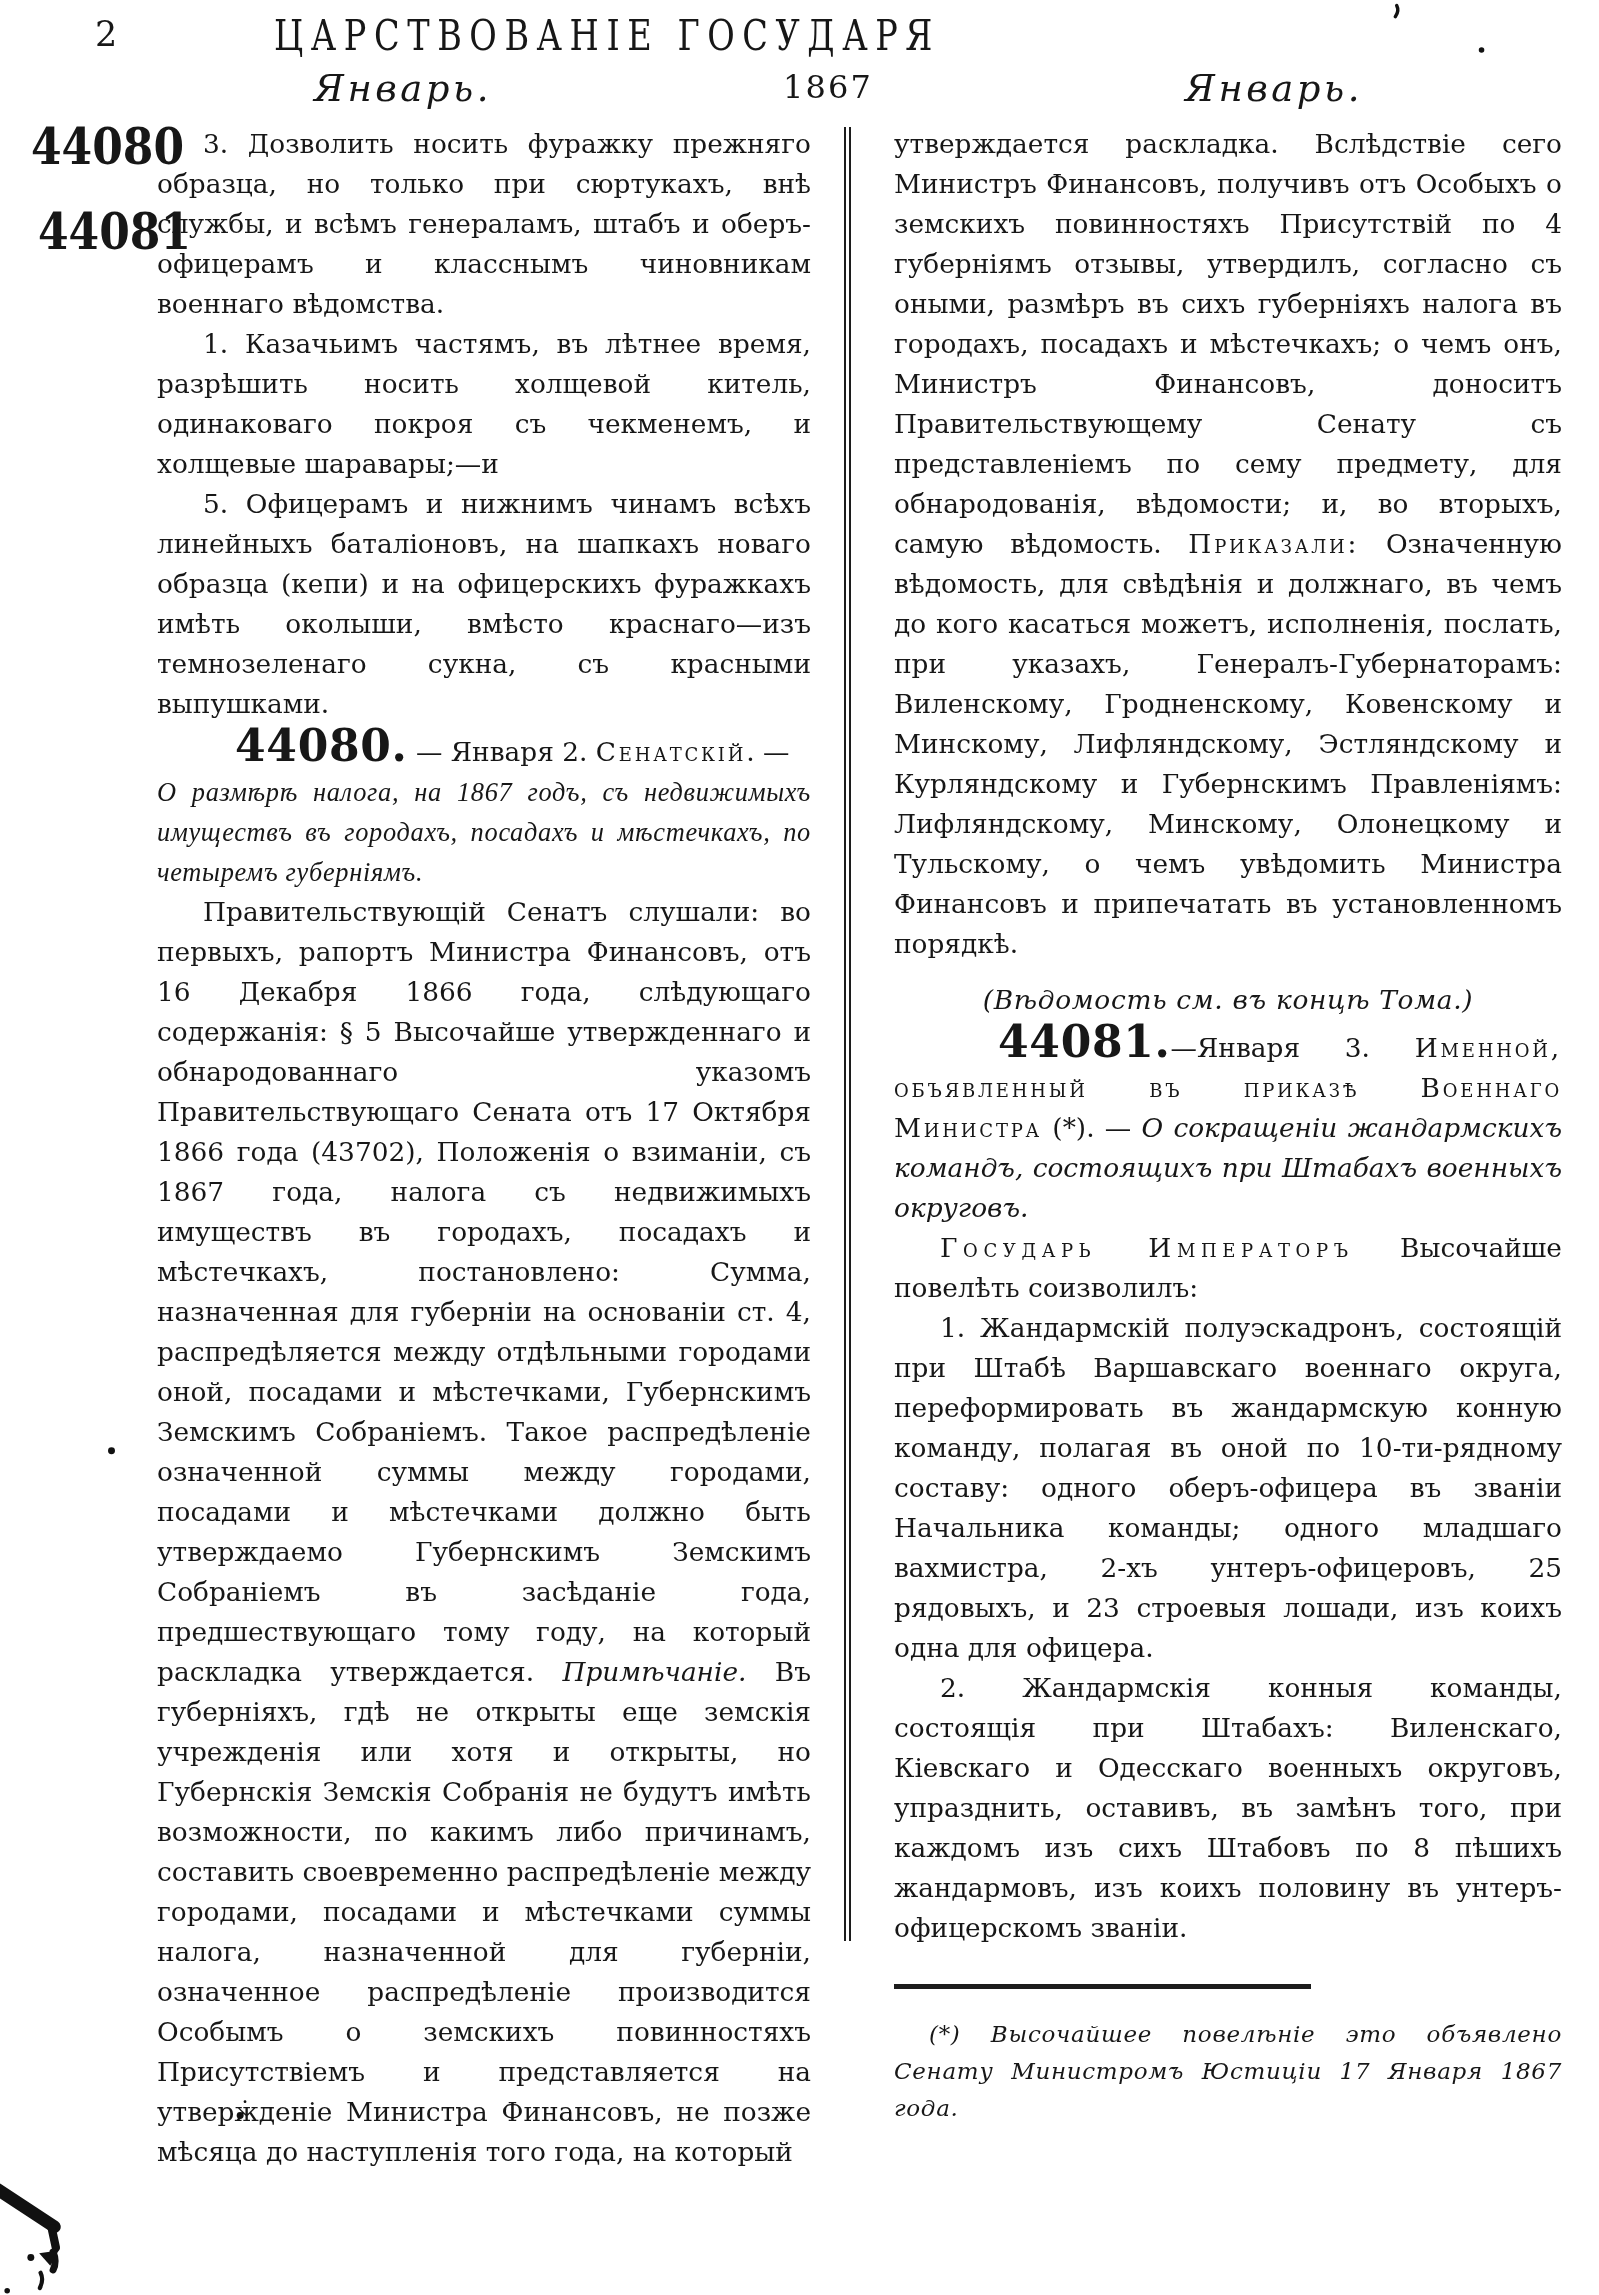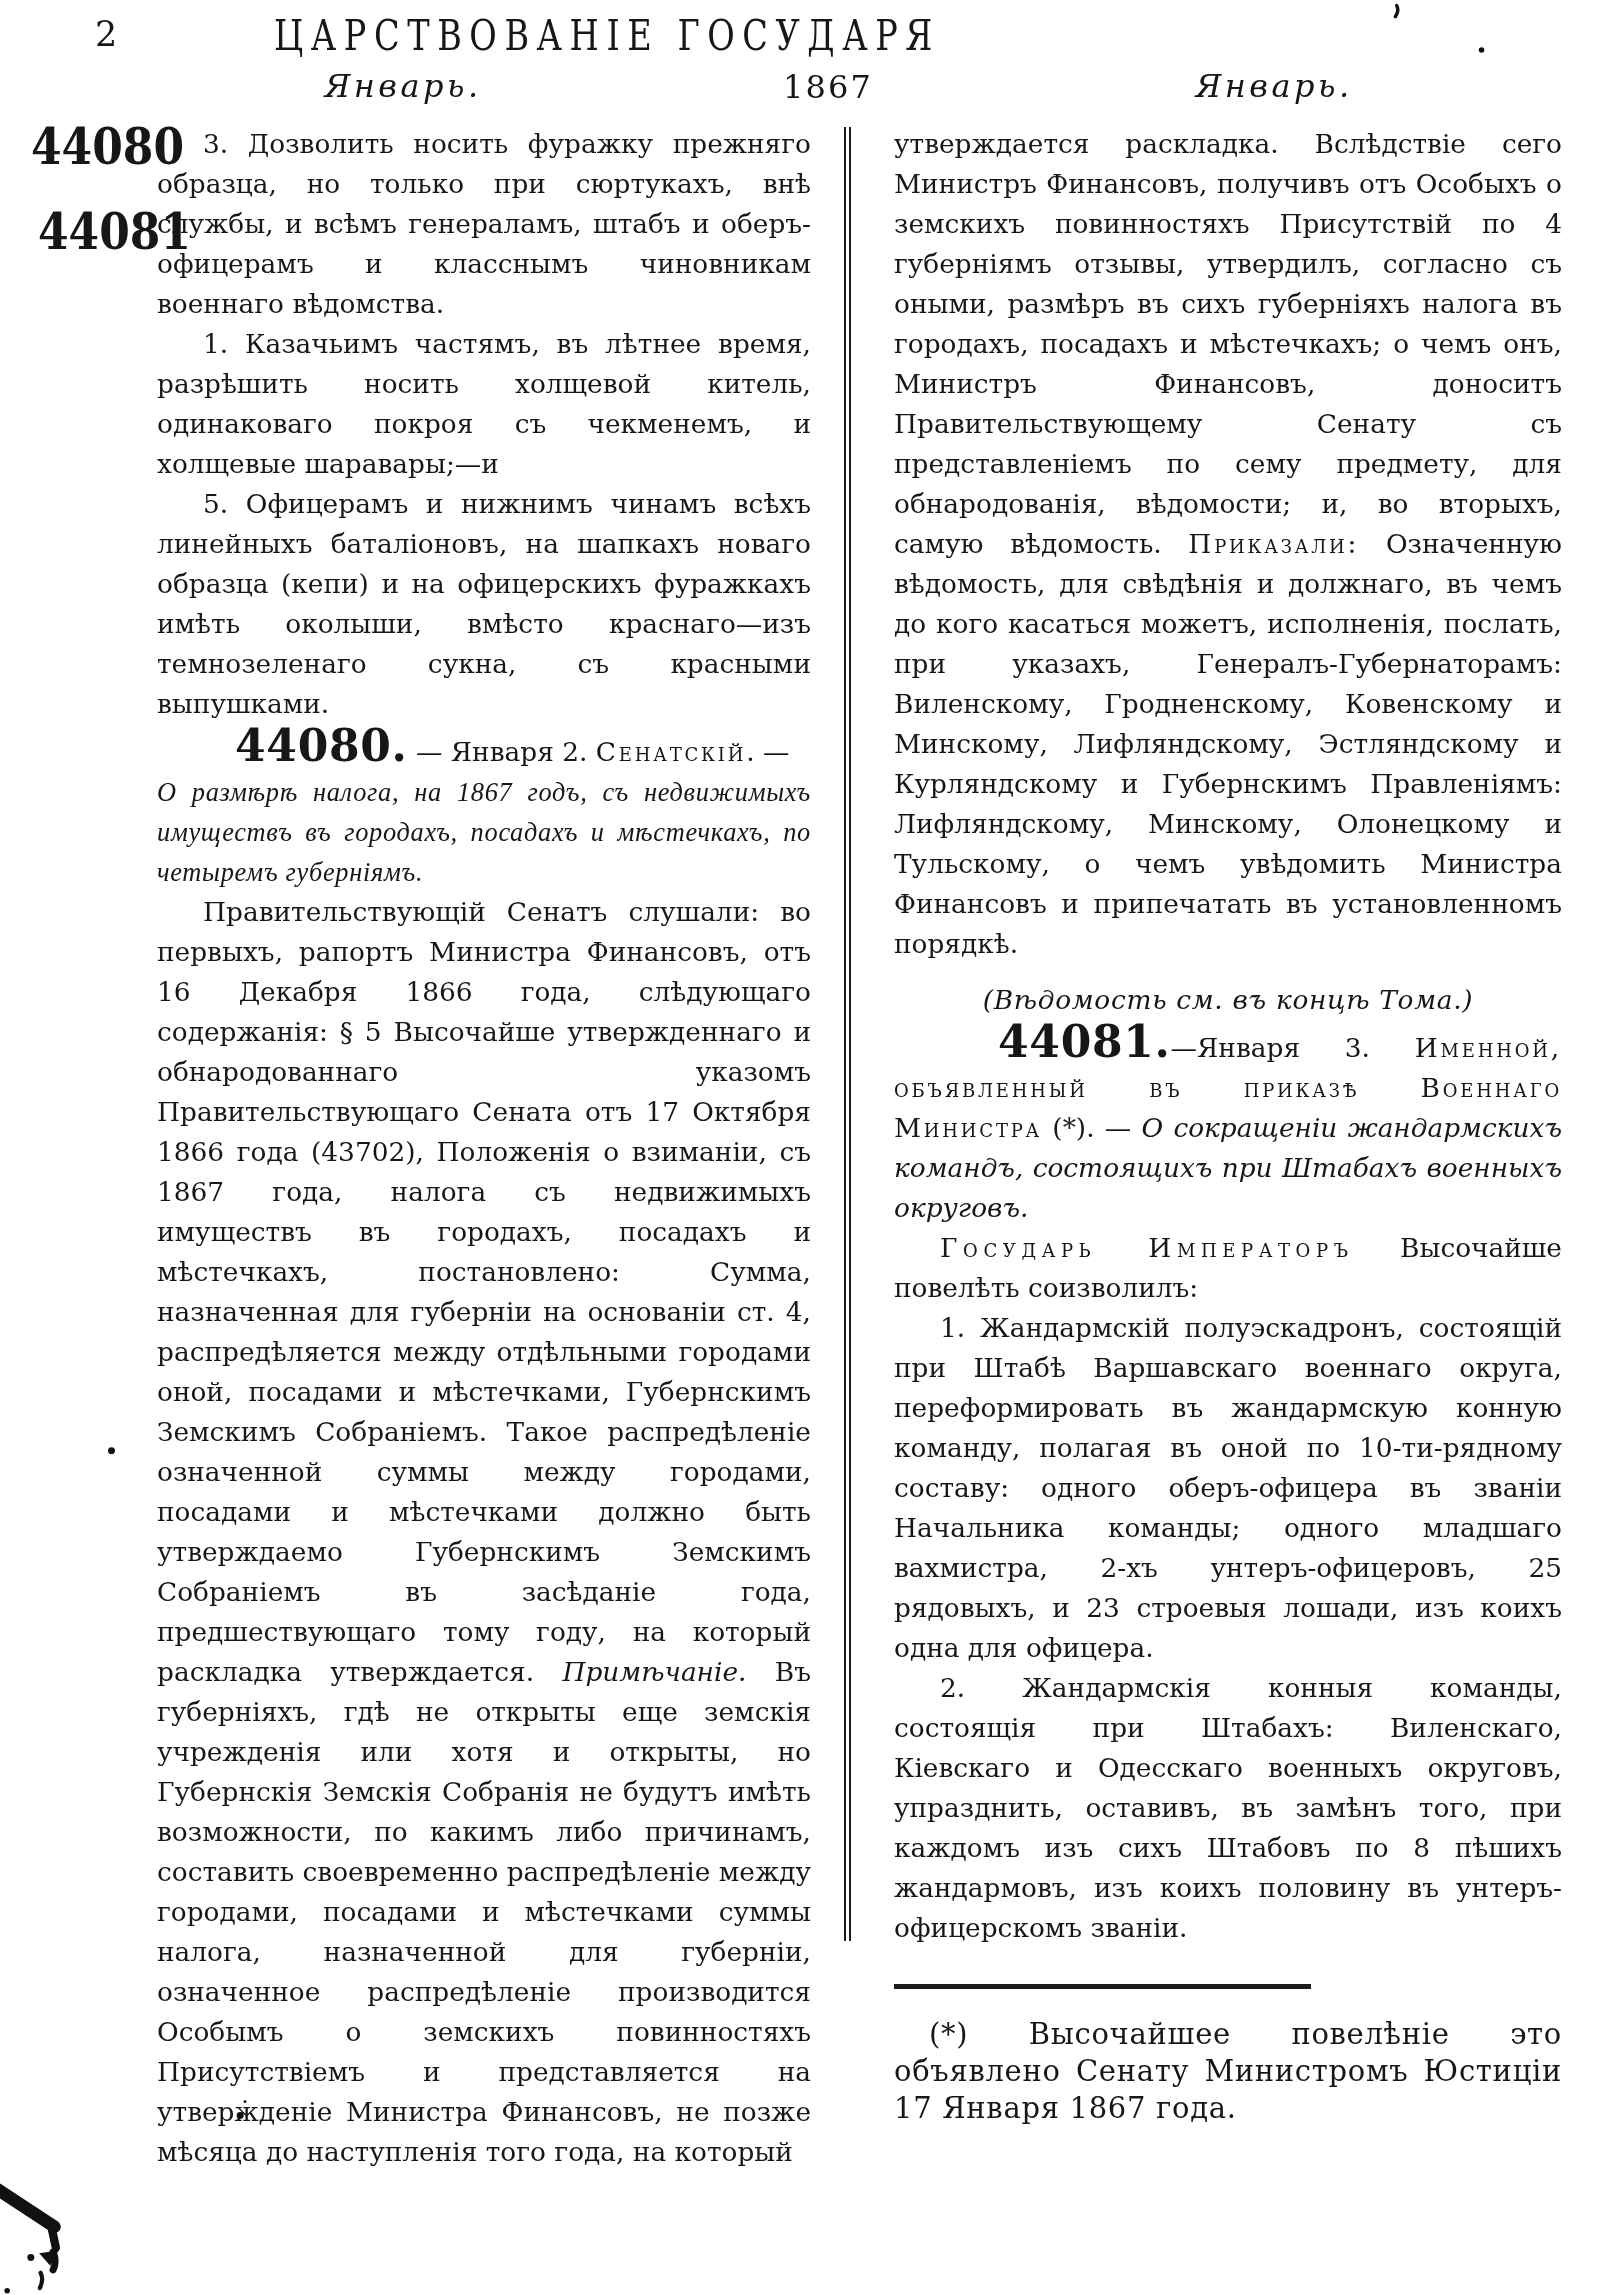--- a/index.html
+++ b/index.html
@@ -23,21 +23,21 @@
   }
   .running-title {
     position: absolute; top: 9.7px; left: 607px;
     transform: translateX(-50%) scaleX(0.78);
     transform-origin: center top;
     font-size: 43px; letter-spacing: 9.7px; white-space: nowrap;
   }
   .month-left, .month-right {
     position: absolute; top: 67px;
     transform: translateX(-50%);
-    font-style: italic; font-size: 32px; letter-spacing: 3.5px; white-space: nowrap;
+    font-style: italic; font-size: 37px; letter-spacing: 3.5px; white-space: nowrap;
   }
   .month-left  { left: 403px; }
   .month-right { left: 1274px; }
   .running-year {
     position: absolute; top: 68px; left: 828px;
     transform: translateX(-50%);
     font-size: 32px; letter-spacing: 2.1px;
   }
 
   
@@ -82,22 +82,22 @@
   .italic { font-style: italic; }
   .subject { font-style: italic; text-indent: 0; letter-spacing: 0.7px; font-family: Liberation Serif, serif; }
   .center-note { text-align: center; text-indent: 0; font-style: italic; letter-spacing: 0.7px; margin-top: 16px; }
 
   .footnote-rule {
     width: 417px; height: 4.9px;
     background: #1c1c1c;
     margin: 36px 0 24px 0;
   }
   .footnote {
-    font-size: 29px; line-height: 37px;
-    text-indent: 35px;
+    font-size: 23px; line-height: 37px;
+    font-style: italic; text-indent: 35px;
     text-align: justify; letter-spacing: 0.7px; margin-top: 27px;
   }
 
   
   .ink-overlay {
     position: absolute; left: 0; top: 0;
     width: 1600px; height: 2295px;
     pointer-events: none;
   }
 </style>

